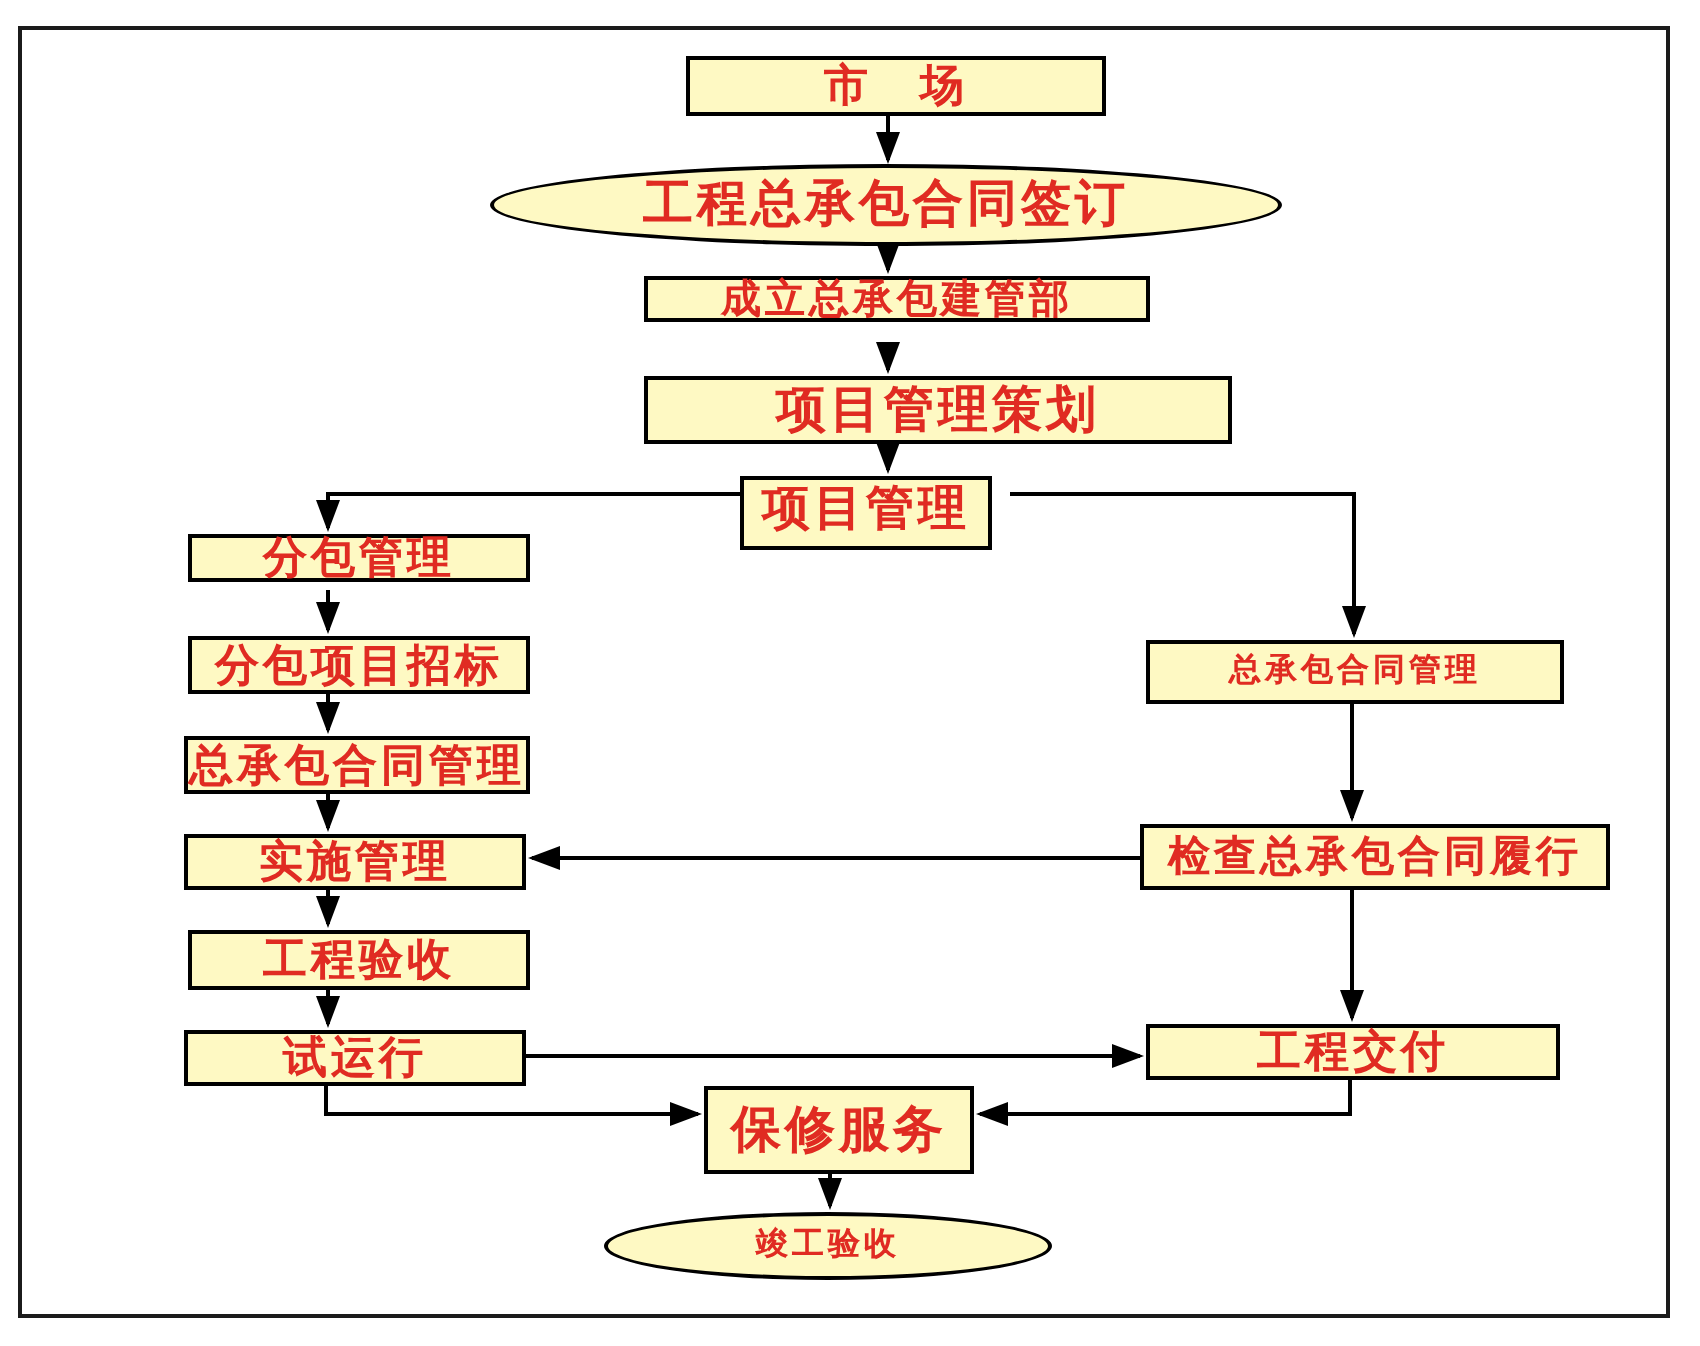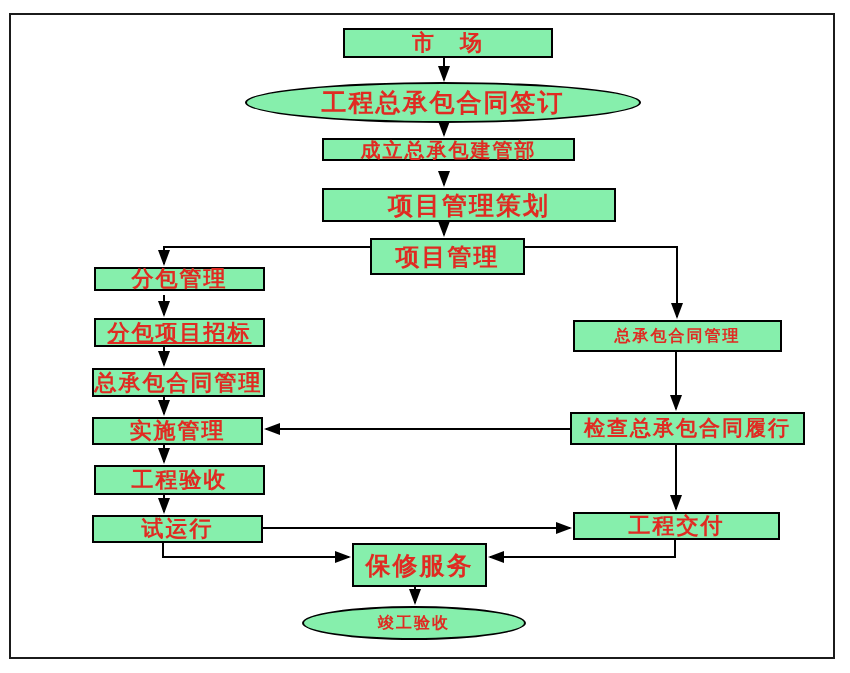--- a/index.html
+++ b/index.html
@@ -38,21 +38,21 @@
     stroke-width: 2;
     marker-end: url(#arrowhead);
   }
   #node-layer .node {
     position: absolute;
     display: flex;
     align-items: center;
     justify-content: center;
     box-sizing: border-box;
     border: 2px solid #000000;
-    background: #86efac;
+    background: #fef9c3;
     color: var(--text-red, #e02b22);
     font-weight: bold;
     letter-spacing: 2px;
     white-space: nowrap;
     line-height: 1;
   }
   #node-layer .node.ellipse {
     border-radius: 50%;
   }
 </style>
@@ -94,27 +94,27 @@
       </div>
       <div class="node ellipse" style="left: 245px; top: 82px; width: 396px; height: 41px; font-size: 25px;">
         <span>工程总承包合同签订</span>
       </div>
       <div class="node rect" style="left: 322px; top: 138px; width: 253px; height: 23px; font-size: 20px;">
         <span>成立总承包建管部</span>
       </div>
       <div class="node rect" style="left: 322px; top: 188px; width: 294px; height: 34px; font-size: 25px;">
         <span>项目管理策划</span>
       </div>
-      <div class="node rect" style="left: 370px; top: 238px; width: 155px; height: 37px; font-size: 24px;">
+      <div class="node rect" style="left: 370px; top: 238px; width: 126px; height: 37px; font-size: 24px; font-family: Liberation Mono, monospace;">
         <span>项目管理</span>
       </div>
       <div class="node rect" style="left: 94px; top: 267px; width: 171px; height: 24px; font-size: 22px;">
         <span>分包管理</span>
       </div>
-      <div class="node rect" style="left: 94px; top: 318px; width: 171px; height: 29px; font-size: 22px; text-decoration: underline;">
+      <div class="node rect" style="left: 94px; top: 318px; width: 171px; height: 29px; font-size: 22px;">
         <span>分包项目招标</span>
       </div>
       <div class="node rect" style="left: 92px; top: 368px; width: 173px; height: 29px; font-size: 22px;">
         <span>总承包合同管理</span>
       </div>
       <div class="node rect" style="left: 92px; top: 417px; width: 171px; height: 28px; font-size: 22px;">
         <span>实施管理</span>
       </div>
       <div class="node rect" style="left: 94px; top: 465px; width: 171px; height: 30px; font-size: 22px;">
         <span>工程验收</span>

